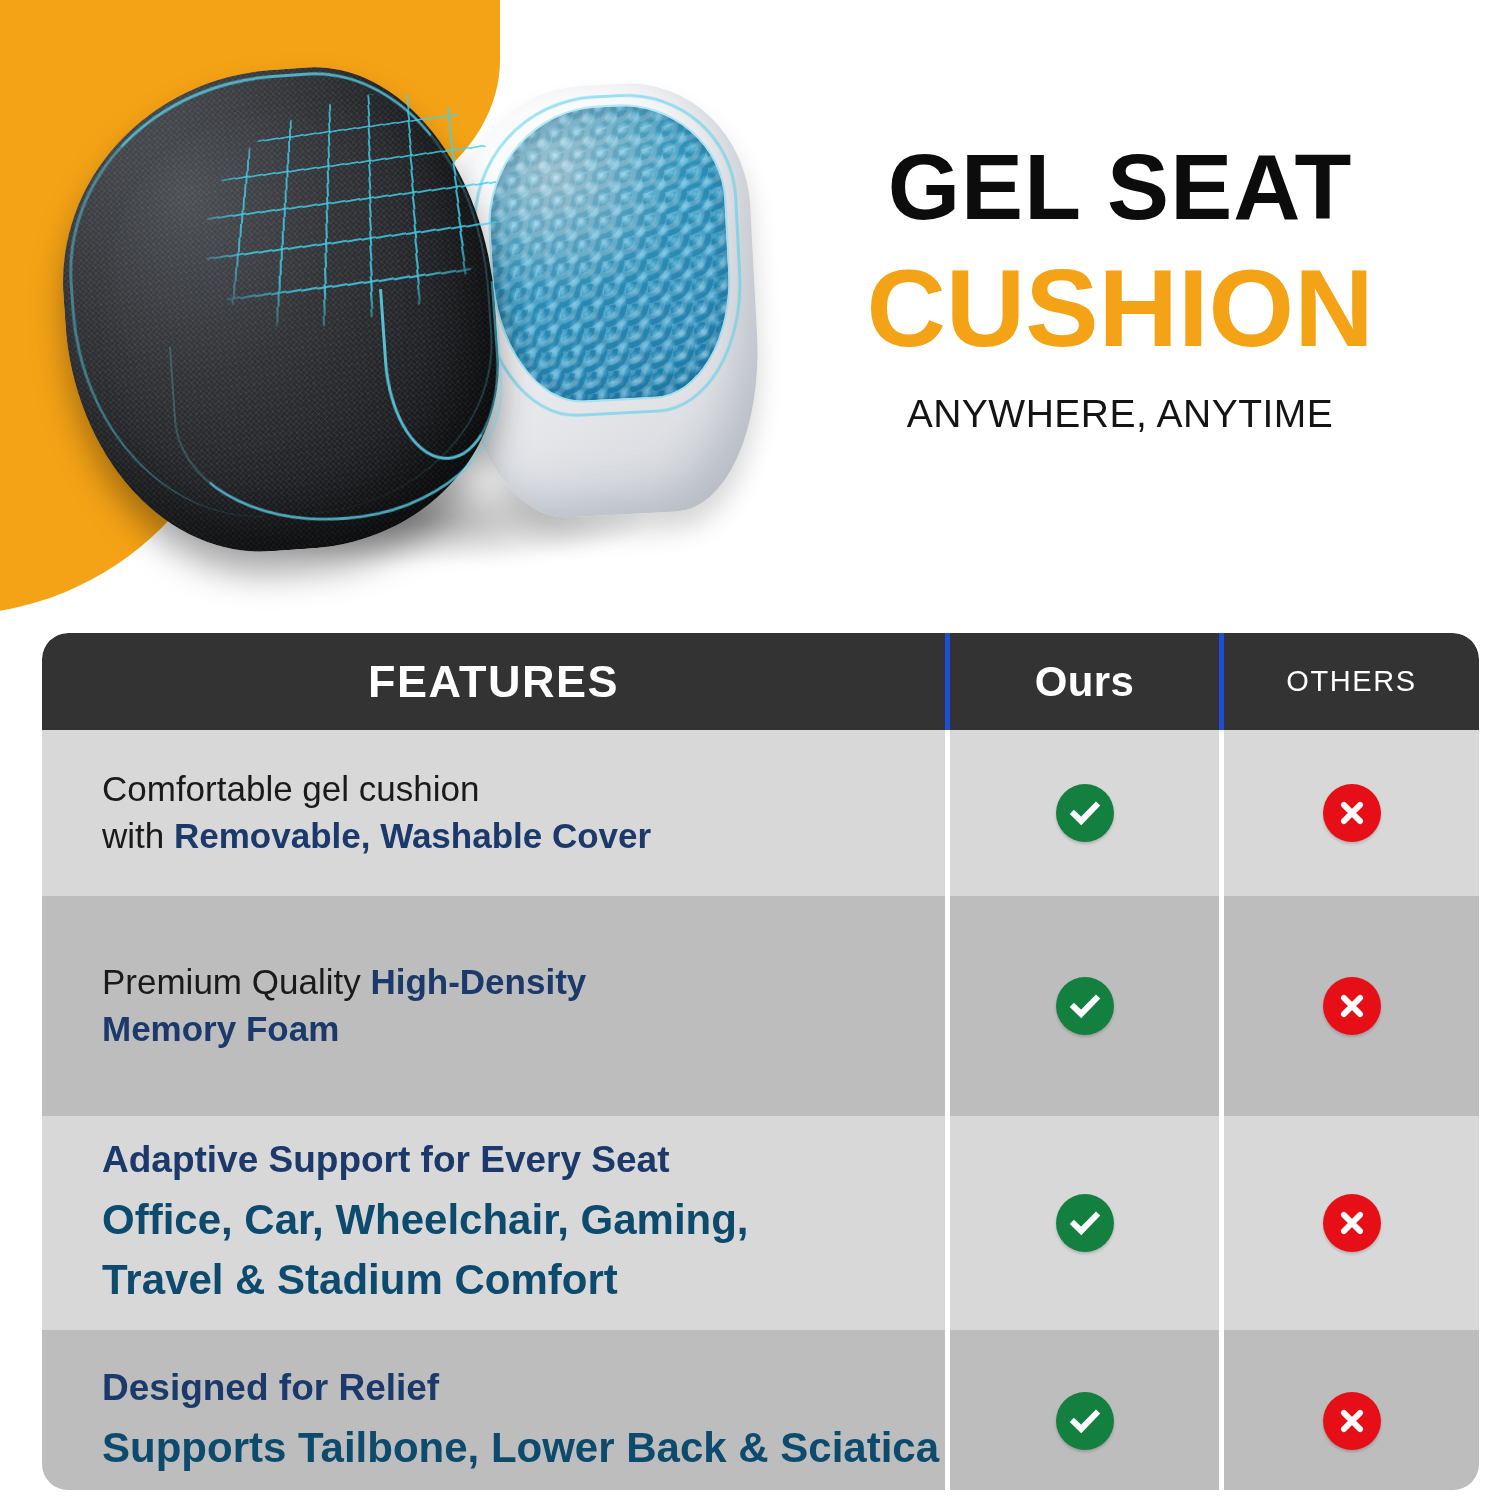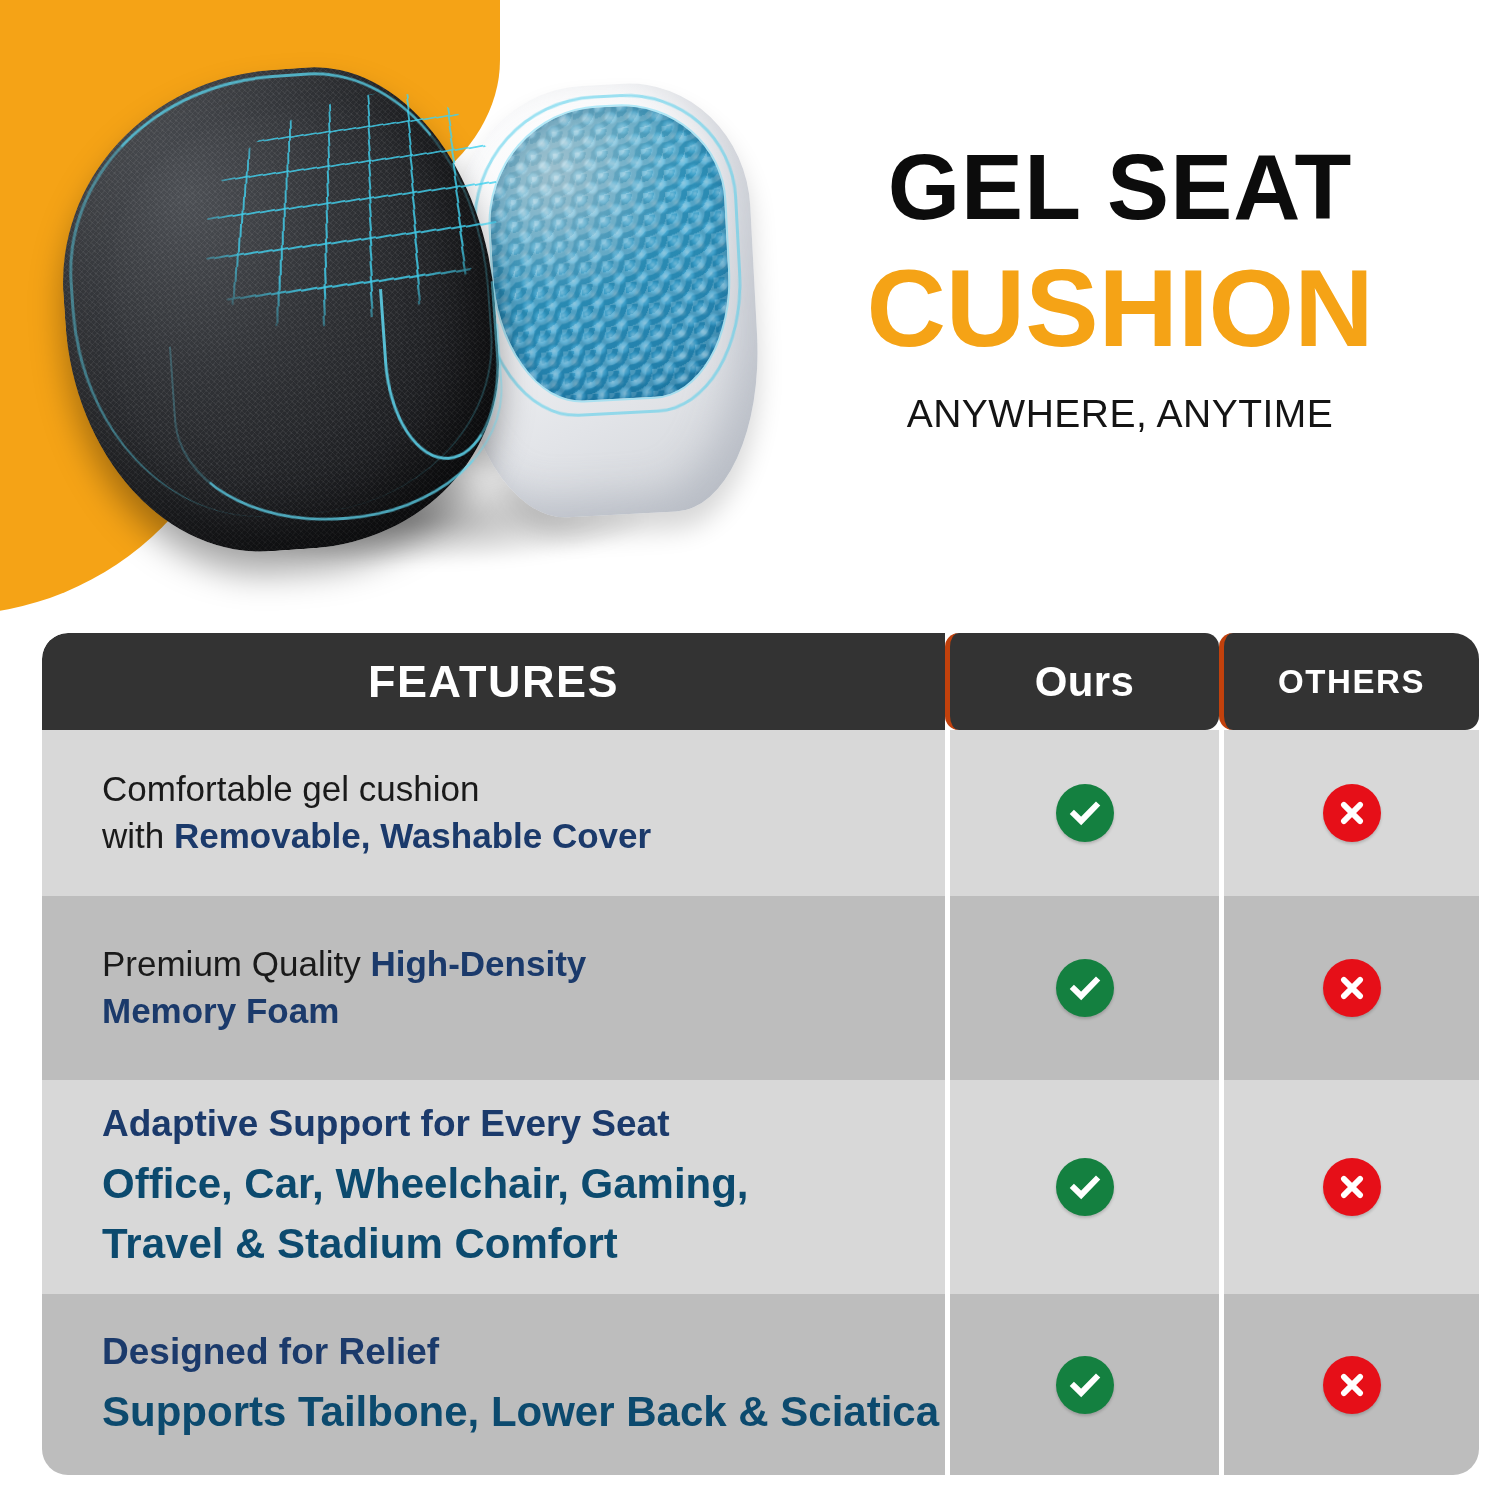--- a/index.html
+++ b/index.html
@@ -268,35 +268,35 @@
     background: #333333;
     color: #ffffff;
     display: flex;
     align-items: center;
     justify-content: center;
     height: 97px;
   }
   #t-head .col-feature { border-top-left-radius: 26px; }
   #t-head .col-others  { border-top-right-radius: 26px; }
   #t-head .col-ours,
-  #t-head .col-others { border-left: 5px solid #c2410c; border-radius: 14px; }
+  #t-head .col-others { border-left: 5px solid #1d4ed8; }
 
   .head-features {
     font-size: 45px;
     font-weight: bold;
     letter-spacing: 1.5px;
   }
   .head-ours {
     font-size: 42px;
     font-weight: bold;
     letter-spacing: 0.4px;
   }
   .head-others {
-    font-size: 33px;
-    font-weight: bold;
+    font-size: 29px;
+    font-weight: normal;
     letter-spacing: 1.6px;
   }
 
   
   .body-row .cell {
     display: flex;
     align-items: center;
   }
   .body-row .col-feature {
     padding-left: 60px;
@@ -309,21 +309,21 @@
   .body-row .col-ours,
   .body-row .col-others {
     justify-content: center;
     border-left: 5px solid #ffffff;
   }
 
   .row-light .cell { background: #d8d8d8; }
   .row-dark  .cell { background: #bdbdbd; }
 
   .row-h1 { height: 166px; }
-  .row-h2 { height: 184px; }
+  .row-h2 { height: 220px; }
   .row-h3 { height: 214px; }
   .row-h4 { height: 181px; border-radius: 21px; }
 
   #t-r4 .col-feature { border-bottom-left-radius: 26px; }
   #t-r4 .col-others  { border-bottom-right-radius: 26px; }
 
   .feat-line {
     font-size: 35px;
     line-height: 1.34;
     color: #1a1a1a;

